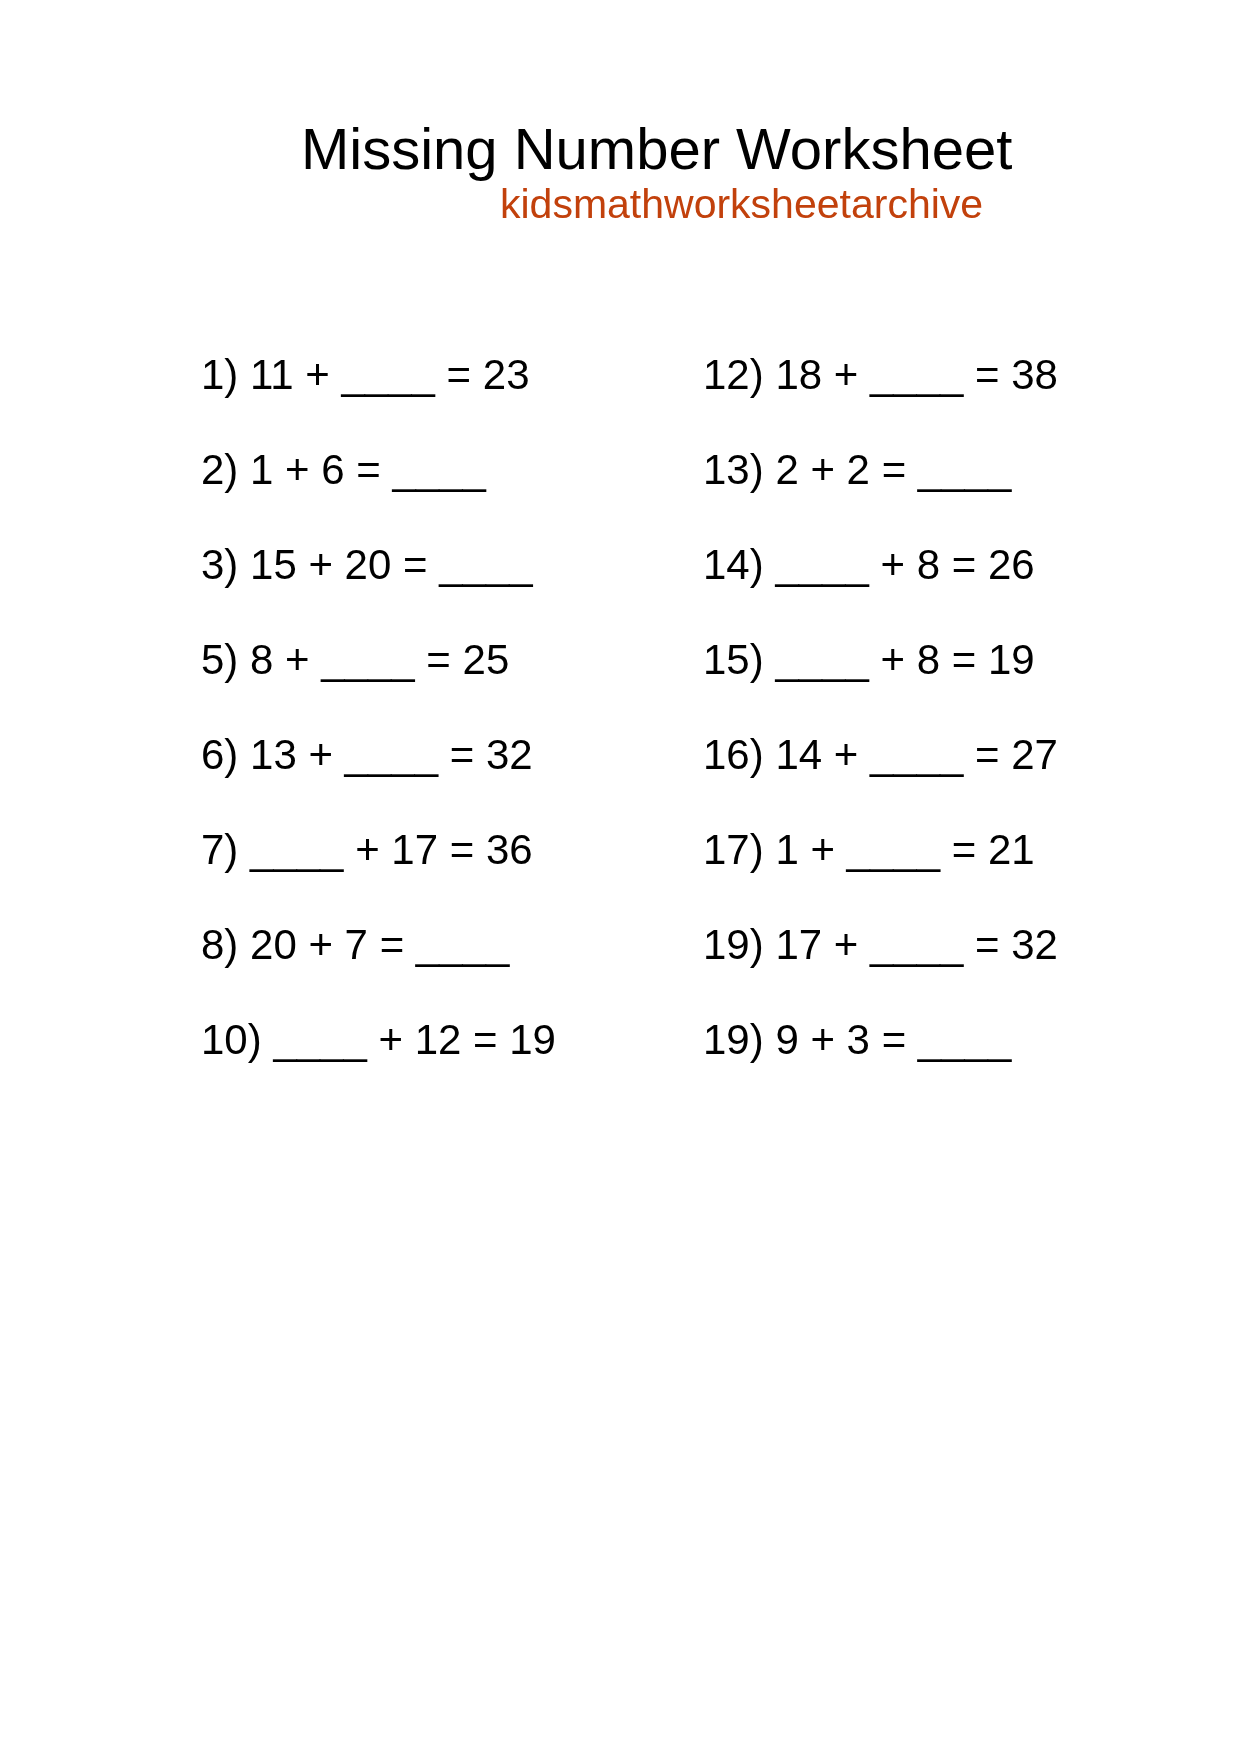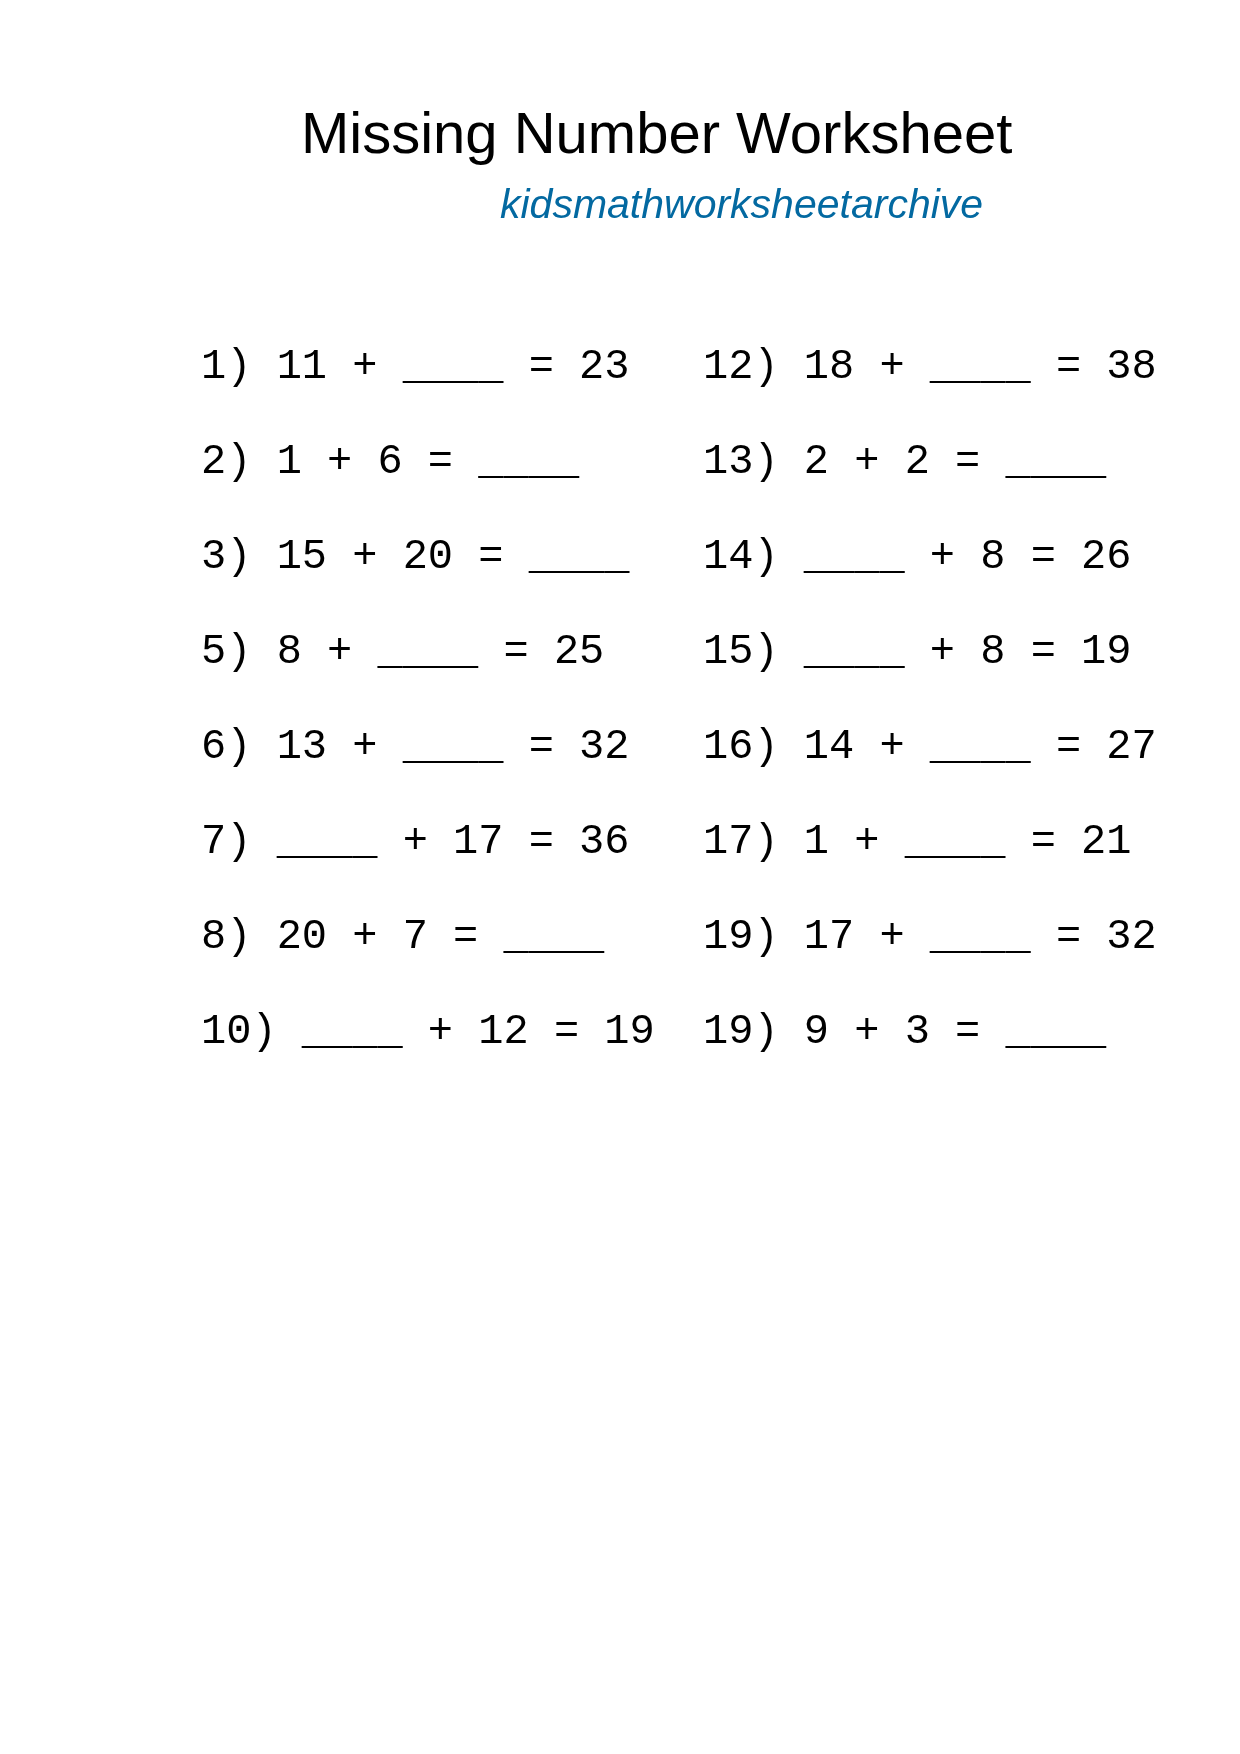--- a/index.html
+++ b/index.html
@@ -11,40 +11,38 @@
       width: 1240px;
       height: 1754px;
       position: relative;
       overflow: hidden;
       font-family: "Liberation Sans", sans-serif;
       color: #000000;
     }
     .title {
       position: absolute;
       left: 301px;
-      top: 100px;
+      top: 116px;
       font-size: 58px;
       line-height: 66px;
       white-space: nowrap;
       color: #000000;
     }
     .subtitle {
       position: absolute;
       left: 500px;
       top: 180px;
       font-size: 41px;
       line-height: 48px;
       white-space: nowrap;
-      color: #0369a1;
-      font-style: italic;
+      color: #c2410c;
     }
     .column {
       position: absolute;
-      top: 342px;
-      font-family: Liberation Mono, monospace;
+      top: 350px;
     }
     .column.left { left: 201px; }
     .column.right { left: 703px; }
     .problem {
       height: 95px;
       font-size: 42px;
       line-height: 50px;
       white-space: nowrap;
       display: block;
     }

